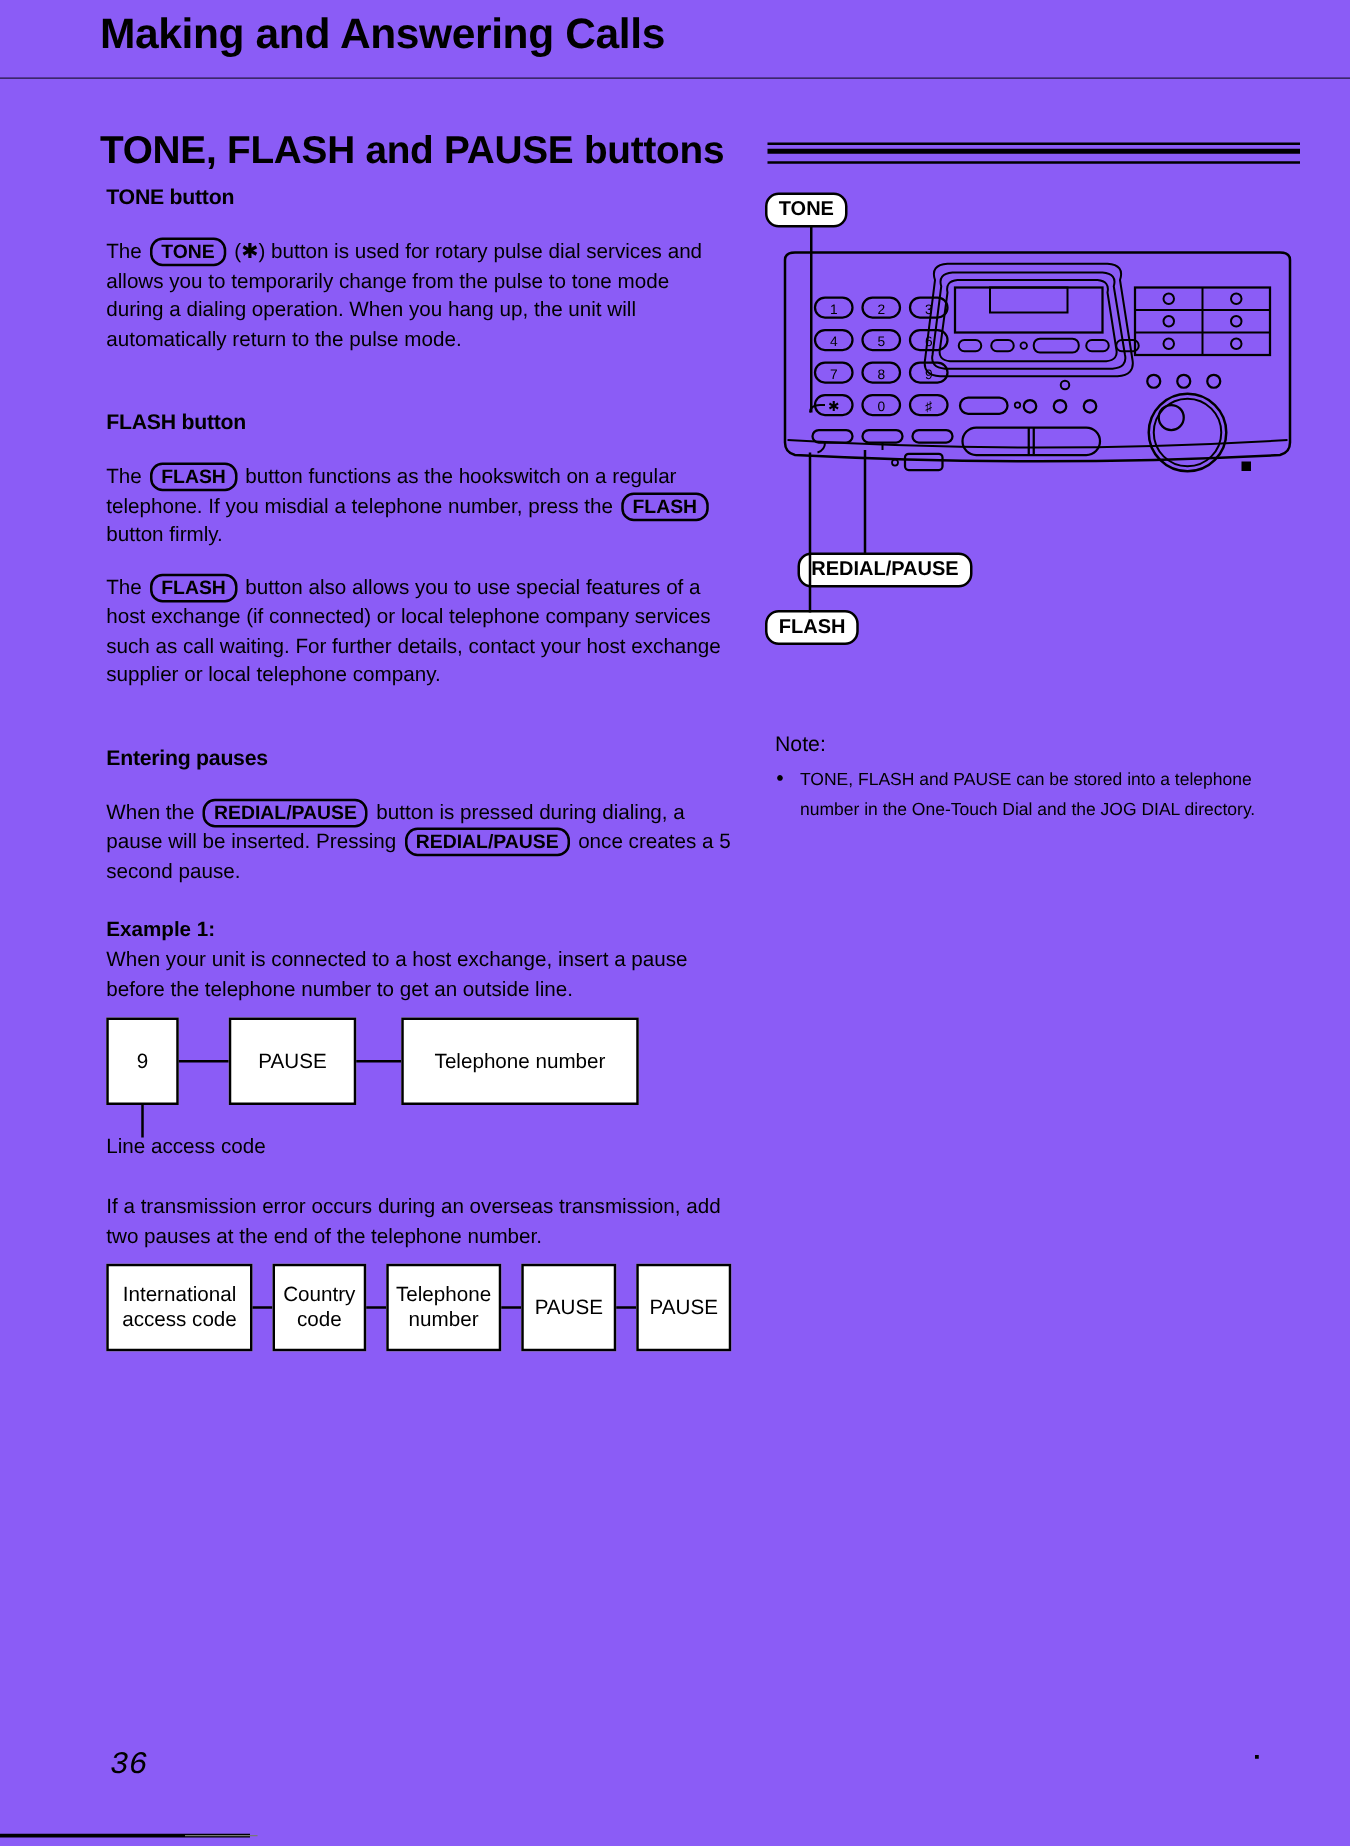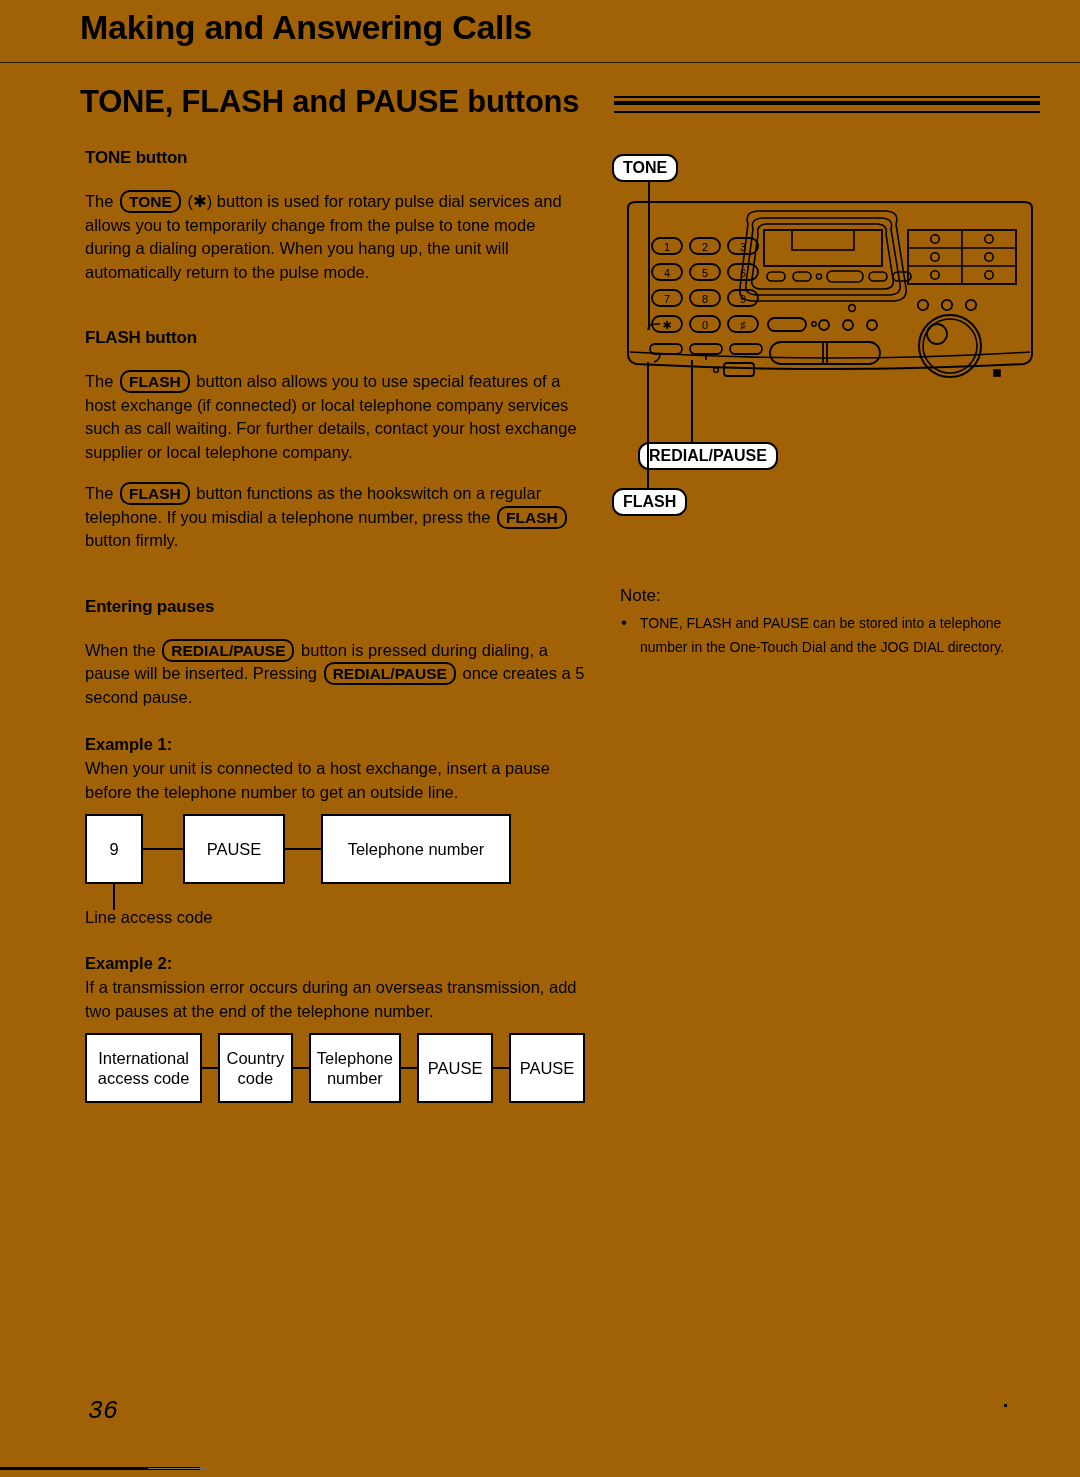--- a/index.html
+++ b/index.html
@@ -11,21 +11,21 @@
   body {
     font-family: "Liberation Sans", sans-serif;
     color: #000000;
     -webkit-font-smoothing: none;
   }
   #page {
     position: relative;
     width: 1080px;
     height: 1477px;
     overflow: hidden;
-    background: #a16207;
+    background: #8b5cf6;
   }
 
   
   .chapter-title {
     position: absolute;
     left: 80px;
     top: 8px;
     font-size: 34px;
     font-weight: bold;
     letter-spacing: -0.3px;
@@ -38,21 +38,21 @@
     width: 1080px;
     height: 0;
     border-top: 1px solid #000;
     opacity: 0.75;
   }
 
   
   .section-title-wrap {
     position: absolute;
     left: 80px;
-    top: 84px;
+    top: 102px;
     width: 960px;
     display: flex;
     align-items: center;
     gap: 23px;
   }
   .section-title {
     font-size: 31px;
     font-weight: bold;
     letter-spacing: -0.2px;
     white-space: nowrap;
@@ -275,26 +275,26 @@
   <div class="col-left">
 
     <h2 class="heading">TONE button</h2>
     <p class="body"><span>The</span>
       <span class="kbd">TONE</span>
       <span>(✱) button is used for rotary pulse dial services and allows you to temporarily change from the pulse to tone mode during a dialing operation. When you hang up, the unit will automatically return to the pulse mode.</span></p>
 
     <h2 class="heading gap-top">FLASH button</h2>
     <p class="body"><span>The</span>
       <span class="kbd">FLASH</span>
-      <span>button also allows you to use special features of a host exchange (if connected) or local telephone company services such as call waiting. For further details, contact your host exchange supplier or local telephone company.</span></p>
-    <p class="body"><span>The</span>
-      <span class="kbd">FLASH</span>
       <span>button functions as the hookswitch on a regular telephone. If you misdial a telephone number, press the</span>
       <span class="kbd">FLASH</span>
       <span>button firmly.</span></p>
+    <p class="body"><span>The</span>
+      <span class="kbd">FLASH</span>
+      <span>button also allows you to use special features of a host exchange (if connected) or local telephone company services such as call waiting. For further details, contact your host exchange supplier or local telephone company.</span></p>
 
     <h2 class="heading gap-top">Entering pauses</h2>
     <p class="body"><span>When the</span>
       <span class="kbd">REDIAL/PAUSE</span>
       <span>button is pressed during dialing, a pause will be inserted. Pressing</span>
       <span class="kbd">REDIAL/PAUSE</span>
       <span>once creates a 5 second pause.</span></p>
 
     <div style="margin-top:26px;">
       <div class="ex-label">Example 1:</div>
@@ -306,21 +306,20 @@
         <div class="conn conn-b"></div>
         <div class="fbox box-tel1">Telephone number</div>
       </div>
       <div class="stem-wrap">
         <div class="stem"></div>
         <div class="stem-label">Line access code</div>
       </div>
     </div>
 
     <div style="margin-top:18px;">
-      <div class="ex-label">Example 2:</div>
       <p class="body tight">If a transmission error occurs during an overseas transmission, add two pauses at the end of the telephone number.</p>
       <div class="flow">
         <div class="fbox box-intl">International access code</div>
         <div class="conn conn-s"></div>
         <div class="fbox box-cc">Country code</div>
         <div class="conn conn-s"></div>
         <div class="fbox box-tel2">Telephone number</div>
         <div class="conn conn-s"></div>
         <div class="fbox box-p2">PAUSE</div>
         <div class="conn conn-s"></div>

